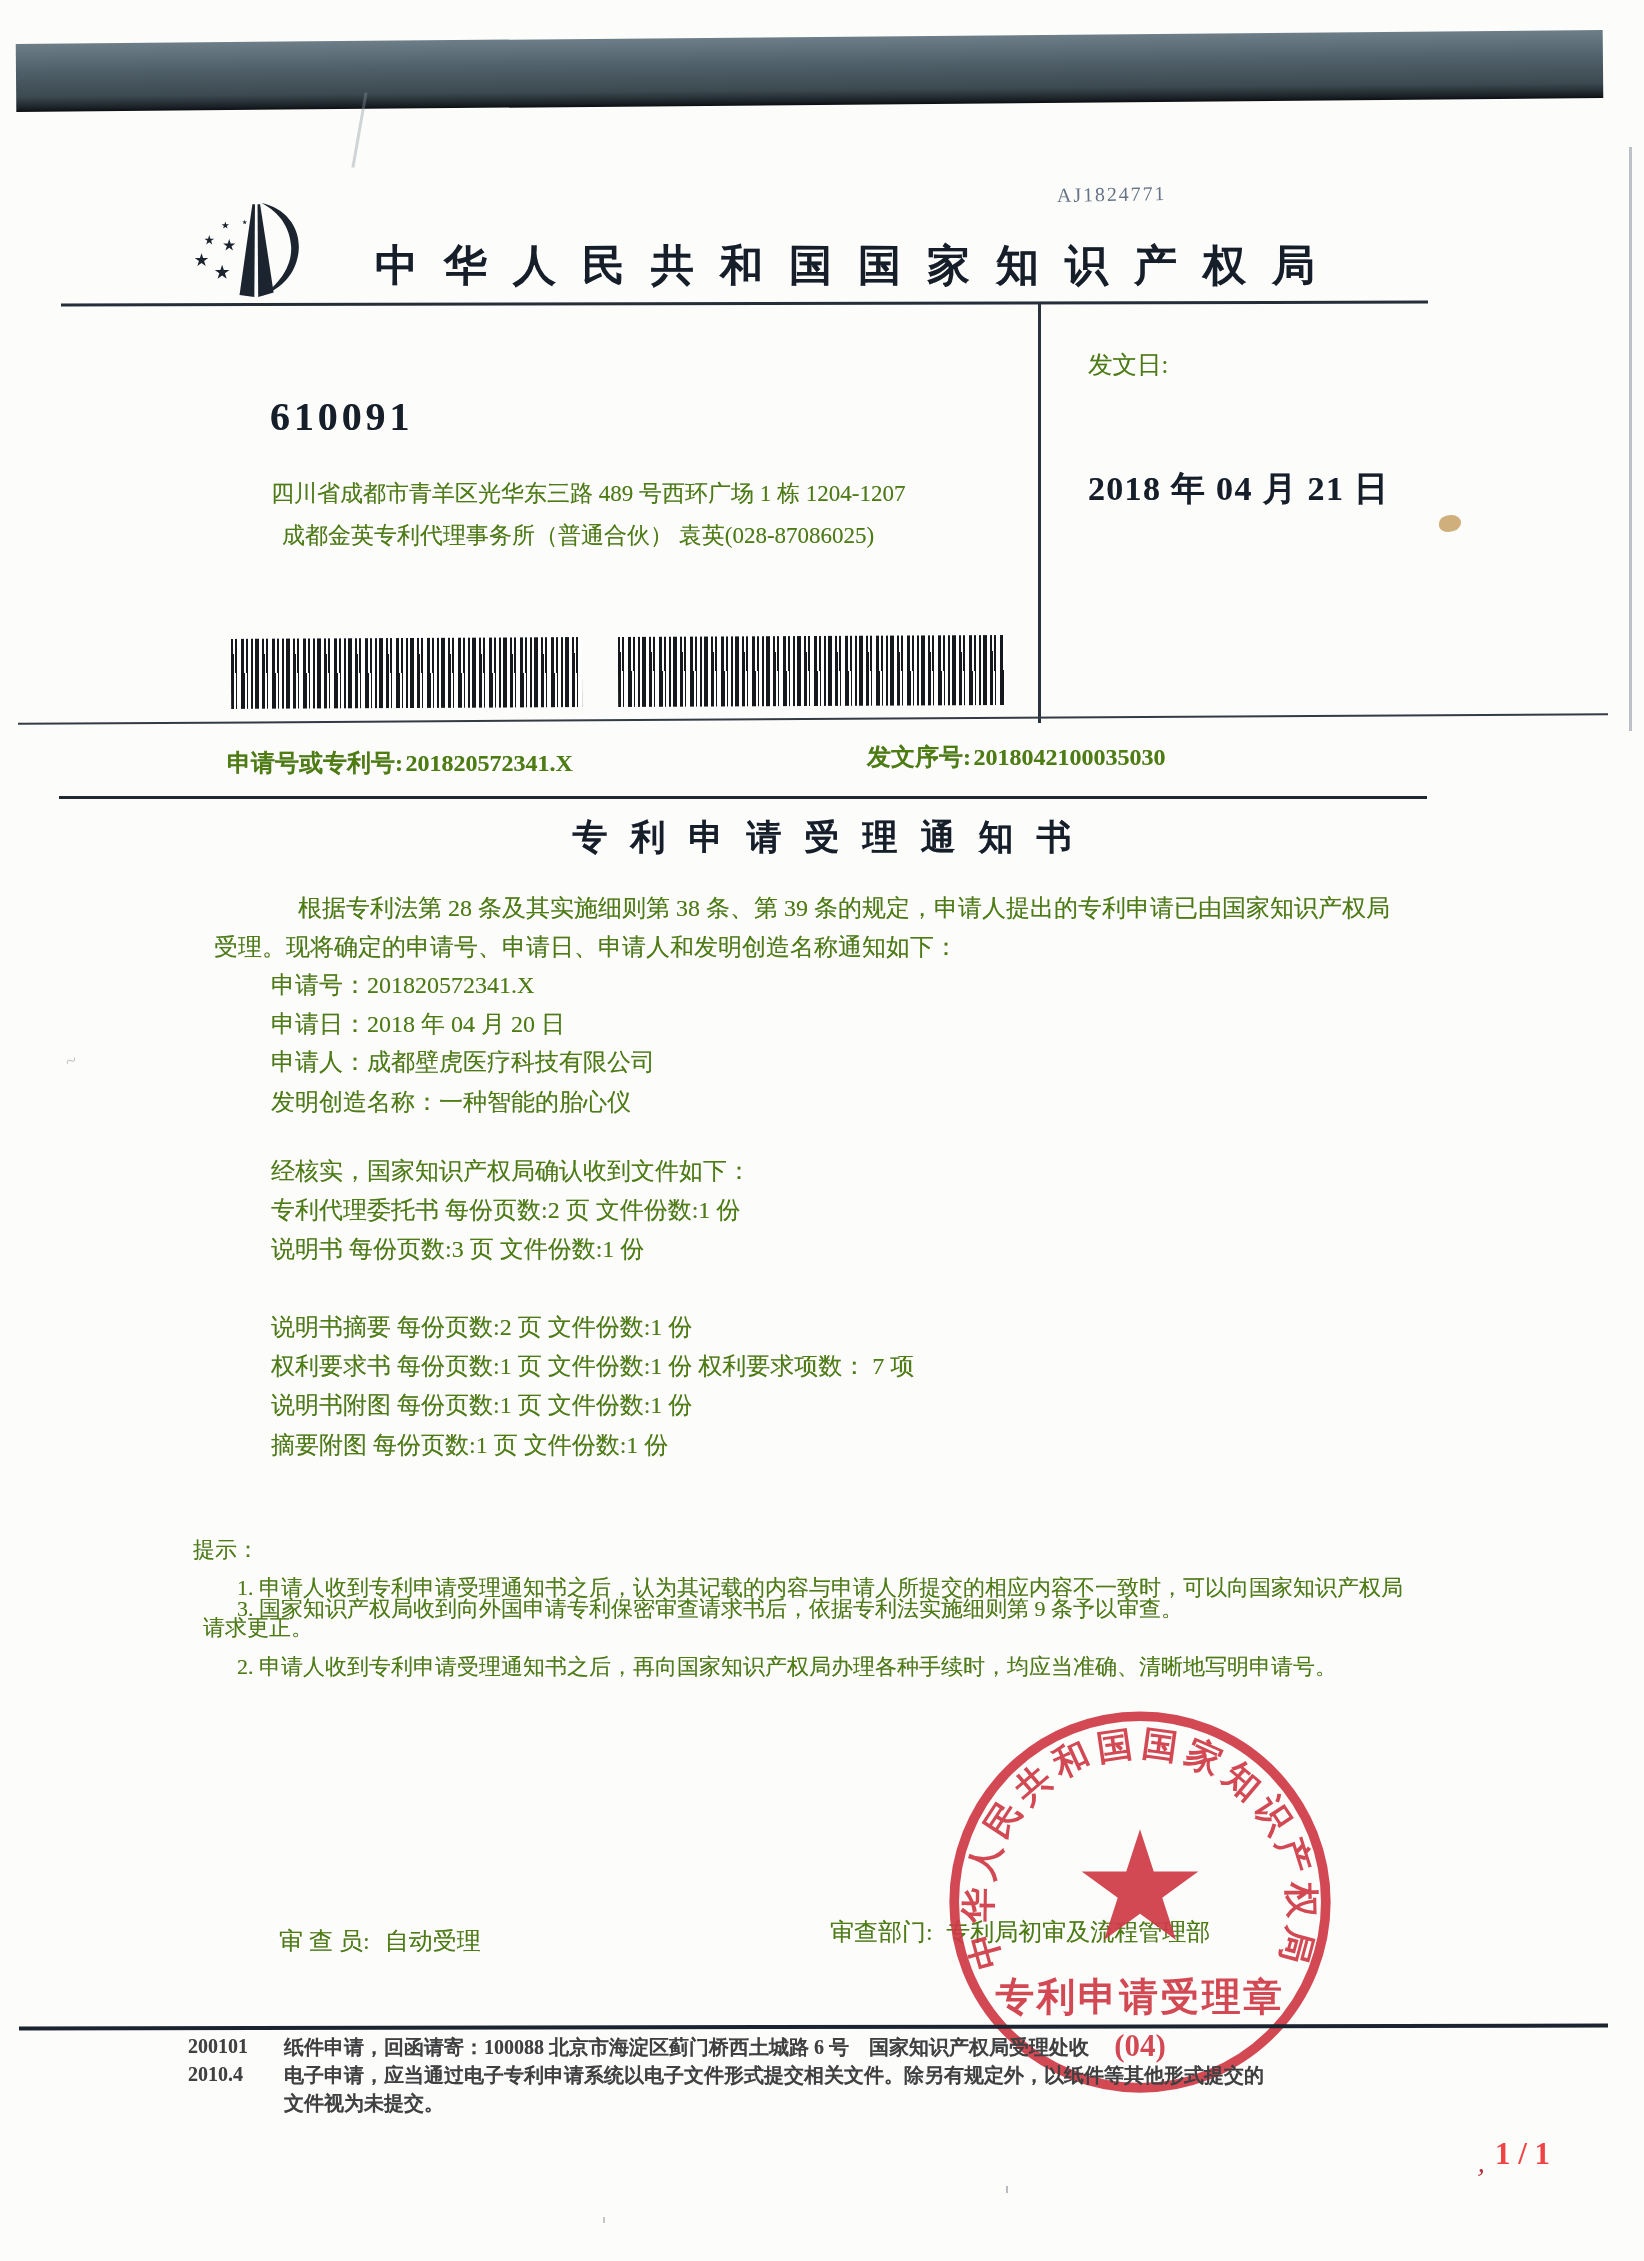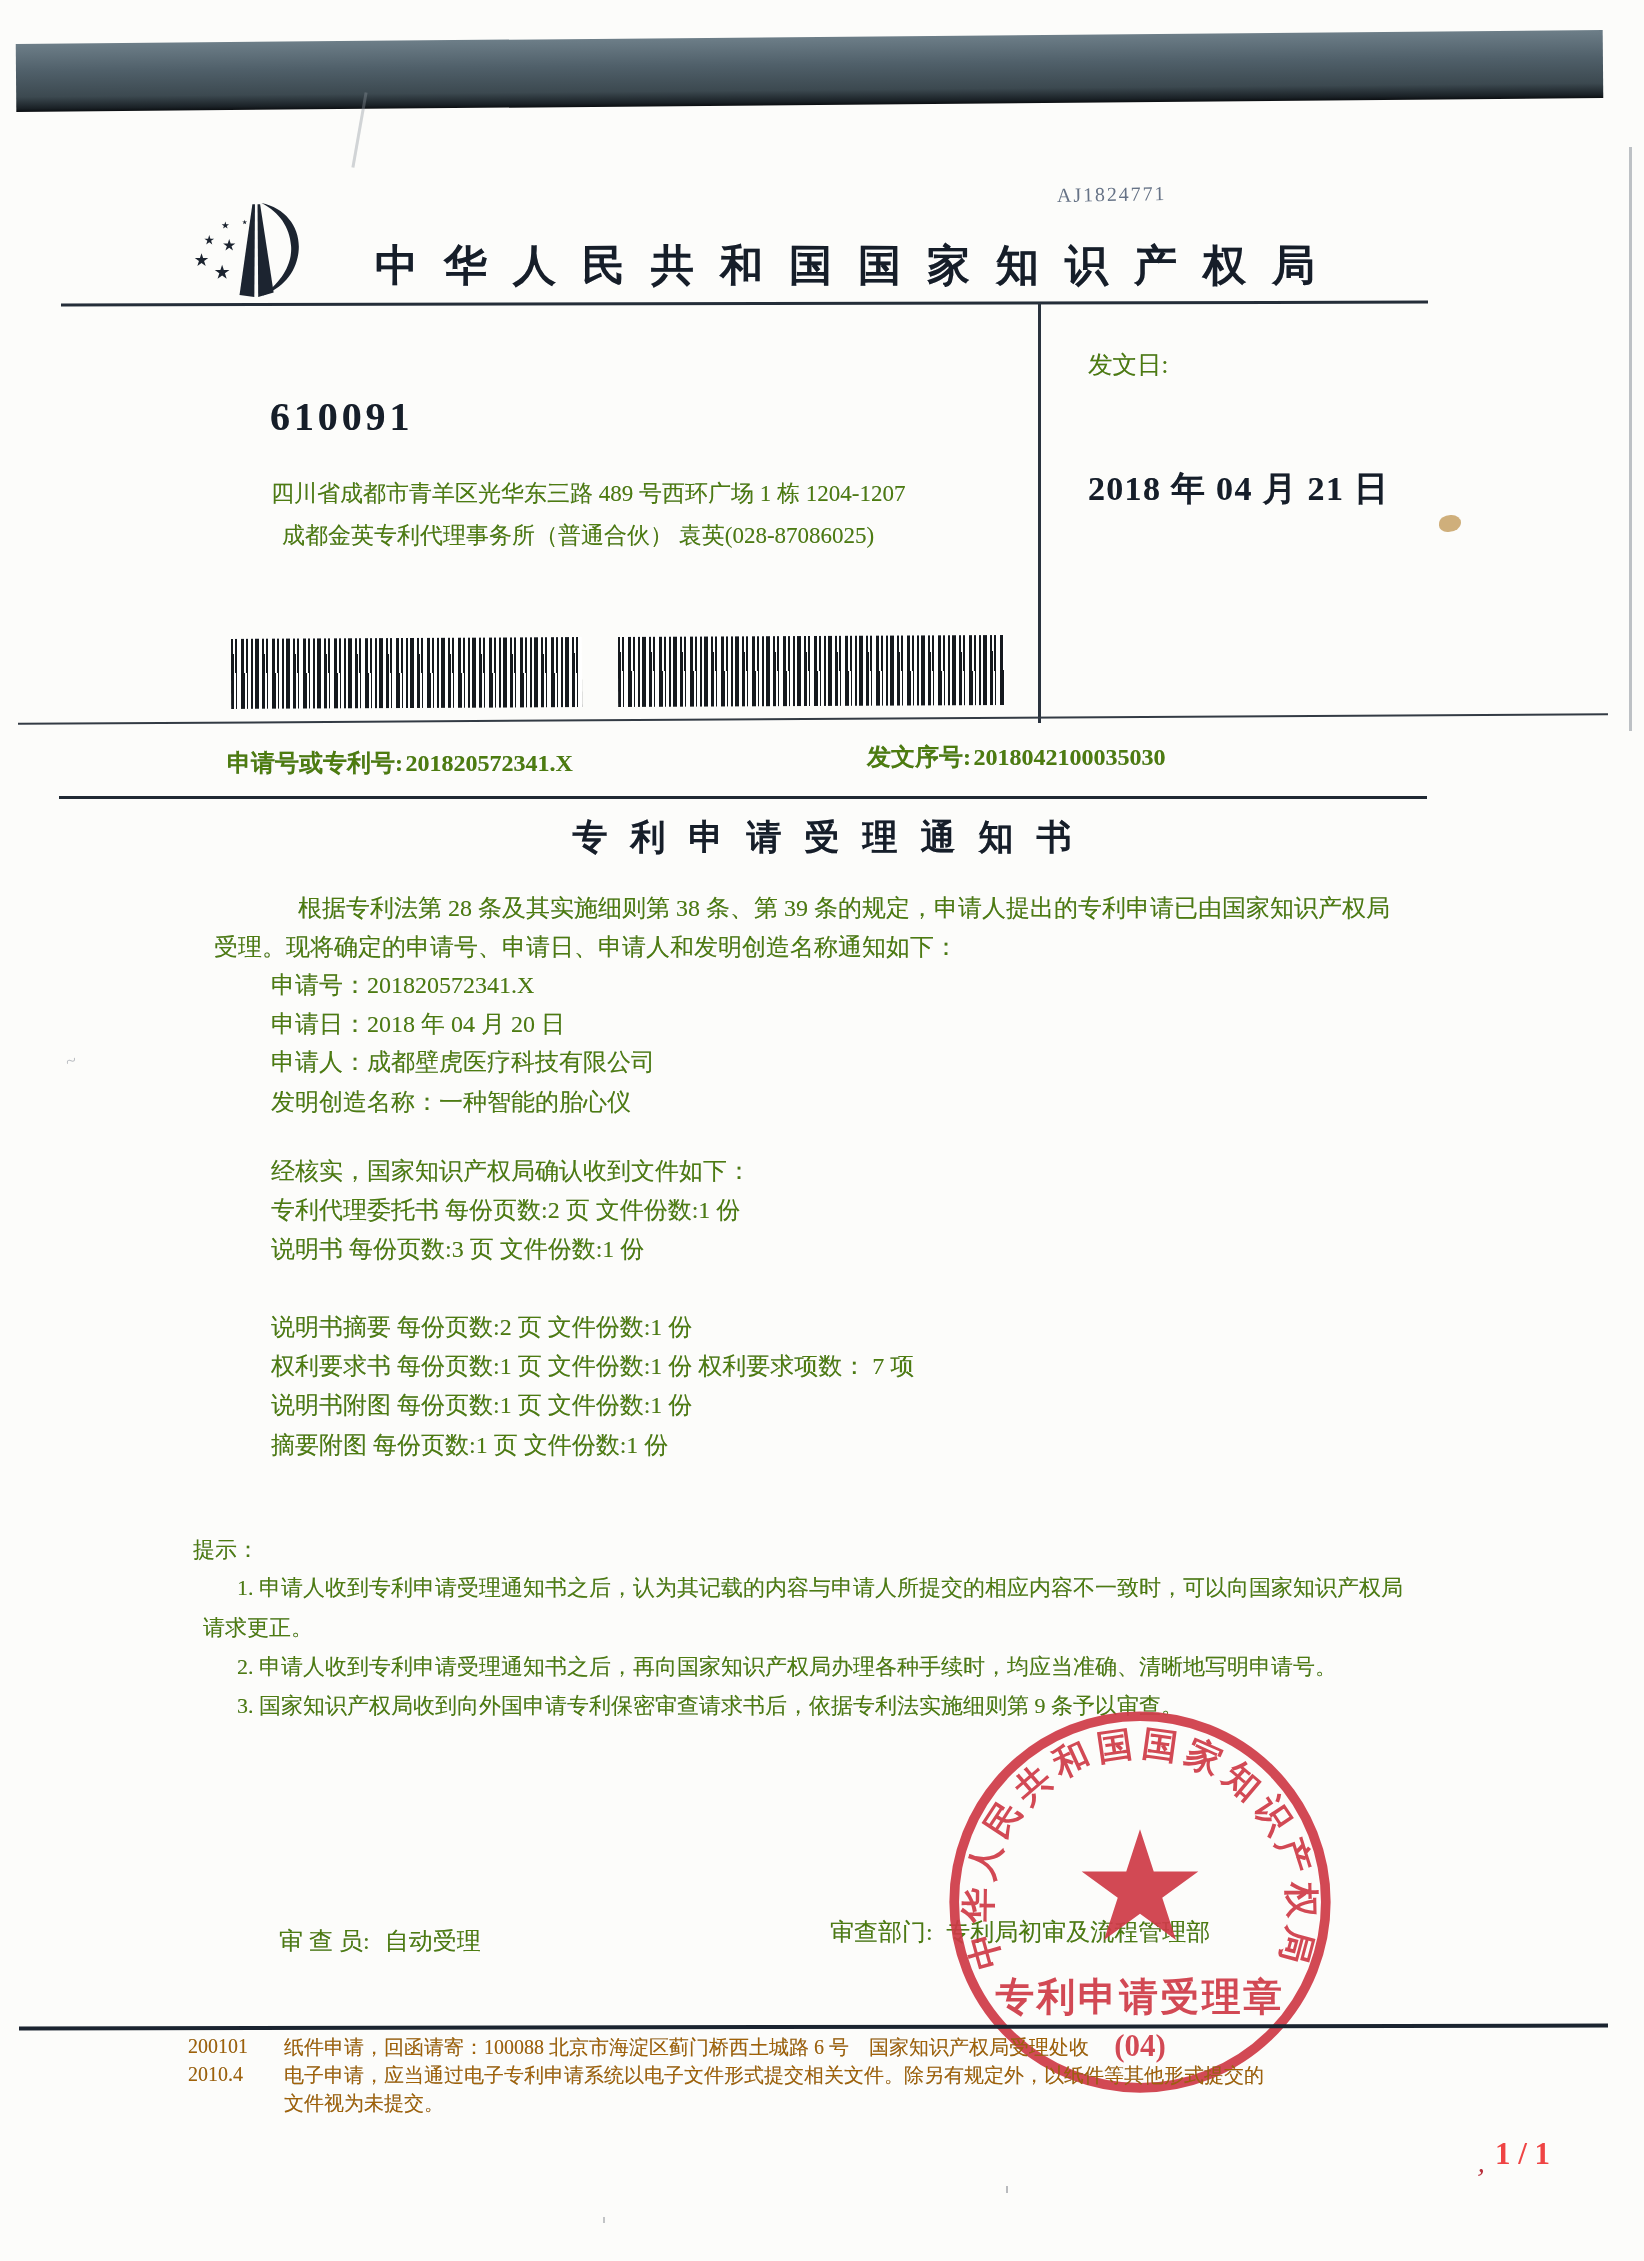--- a/index.html
+++ b/index.html
@@ -52,21 +52,21 @@
   .appline-label{font-size:24px; font-weight:600;}
   .appline-value{font-size:24px; font-weight:700;}
   .appnum{left:227px; top:747px;}
   .serial{left:867px; top:741px;}
   .hr-thick{left:59px; top:796px; width:1368px; height:3.2px; background:#202933;}
 
   .notice-title{left:50%; top:814px; transform:translateX(-50%); font-size:35px; font-weight:700; letter-spacing:23px; padding-left:23px;}
 
   .body-text{font-size:24px;}
   .tips-text{font-size:22px;}
-  .foot-text{font-size:20px; font-weight:400; color:#a16207; text-shadow:0 0 0.6px rgba(55,75,105,.4);}
+  .foot-text{font-size:20px; font-weight:700; color:#404040; text-shadow:0 0 0.6px rgba(55,75,105,.4);}
 
   .signoff{font-size:24px;}
   .stamp-svg{left:940px; top:1702px; opacity:.92;}
 
   .hr-foot{left:19.3px; top:2025px; width:1589px; height:3.9px; background:#1b2430; transform:rotate(-0.1deg);}
   .pageno{left:1495px; top:2136px; font-size:31px; font-weight:600; color:#ef4444;}
   .red-mark{left:1479px; top:2147px; font-size:28px; color:#b8303c; transform:rotate(8deg);}
 
   
   .tan-spot{left:1439px; top:515px; width:22px; height:17px; background:#c7a164; border-radius:55% 45% 60% 40%; opacity:.85;}
@@ -156,21 +156,21 @@
   <div class="abs body-text ink" style="left:271px; top:1233px;">说明书 每份页数:3 页 文件份数:1 份</div>
   <div class="abs body-text ink" style="left:271px; top:1311px;">说明书摘要 每份页数:2 页 文件份数:1 份</div>
   <div class="abs body-text ink" style="left:271px; top:1350px;">权利要求书 每份页数:1 页 文件份数:1 份 权利要求项数： 7 项</div>
   <div class="abs body-text ink" style="left:271px; top:1389px;">说明书附图 每份页数:1 页 文件份数:1 份</div>
   <div class="abs body-text ink" style="left:271px; top:1429px;">摘要附图 每份页数:1 页 文件份数:1 份</div>
 
   <div class="abs tips-text ink" style="left:193px; top:1535px; font-weight:400;">提示：</div>
   <div class="abs tips-text ink" style="left:237px; top:1573px;">1. 申请人收到专利申请受理通知书之后，认为其记载的内容与申请人所提交的相应内容不一致时，可以向国家知识产权局</div>
   <div class="abs tips-text ink" style="left:191px; top:1613px;margin-left:12px;">请求更正。</div>
   <div class="abs tips-text ink" style="left:237px; top:1652px;">2. 申请人收到专利申请受理通知书之后，再向国家知识产权局办理各种手续时，均应当准确、清晰地写明申请号。</div>
-  <div class="abs tips-text ink" style="left:237px; top:1691px;text-align:right;">3. 国家知识产权局收到向外国申请专利保密审查请求书后，依据专利法实施细则第 9 条予以审查。</div>
+  <div class="abs tips-text ink" style="left:237px; top:1594px;text-align:right;">3. 国家知识产权局收到向外国申请专利保密审查请求书后，依据专利法实施细则第 9 条予以审查。</div>
 
   <div class="abs signoff ink" style="left:279px; top:1925px;">
     <span>审 查 员:</span>
     <span style="margin-left:9px;">自动受理</span>
   </div>
   <div class="abs signoff ink" style="left:830px; top:1916px;">
     <span>审查部门:</span>
     <span style="margin-left:7.7px;">专利局初审及流程管理部</span>
   </div>
 

